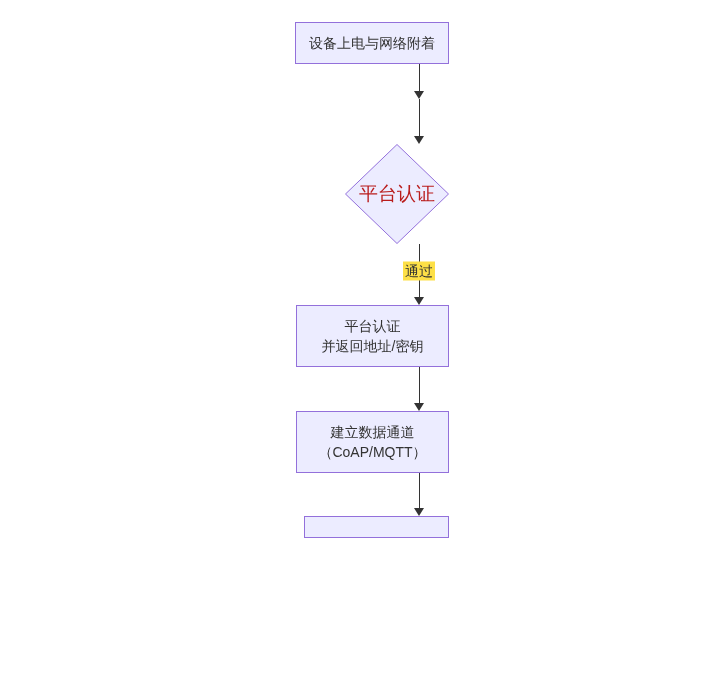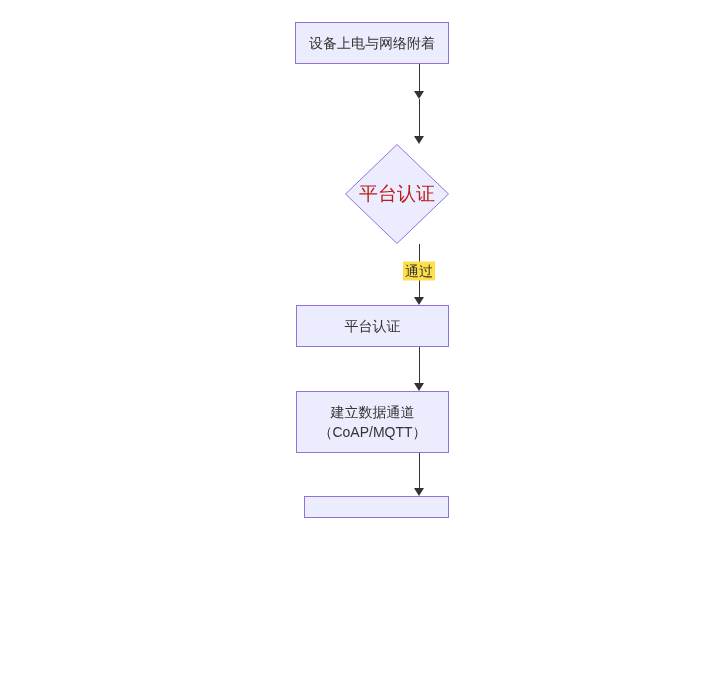--- a/index.html
+++ b/index.html
@@ -110,20 +110,21 @@
     </div>
 
     <div class="arrow a3">
       <div class="shaft"></div>
       <div class="head"></div>
       <span class="edge-label">通过</span>
     </div>
 
     <div class="node">
       <span class="line">平台认证</span>
+      <span class="line">并返回地址/密钥</span>
     </div>
 
     <div class="arrow a4">
       <div class="shaft"></div>
       <div class="head"></div>
     </div>
 
     <div class="node">
       <span class="line">建立数据通道</span>
       <span class="line">（CoAP/MQTT）</span>

